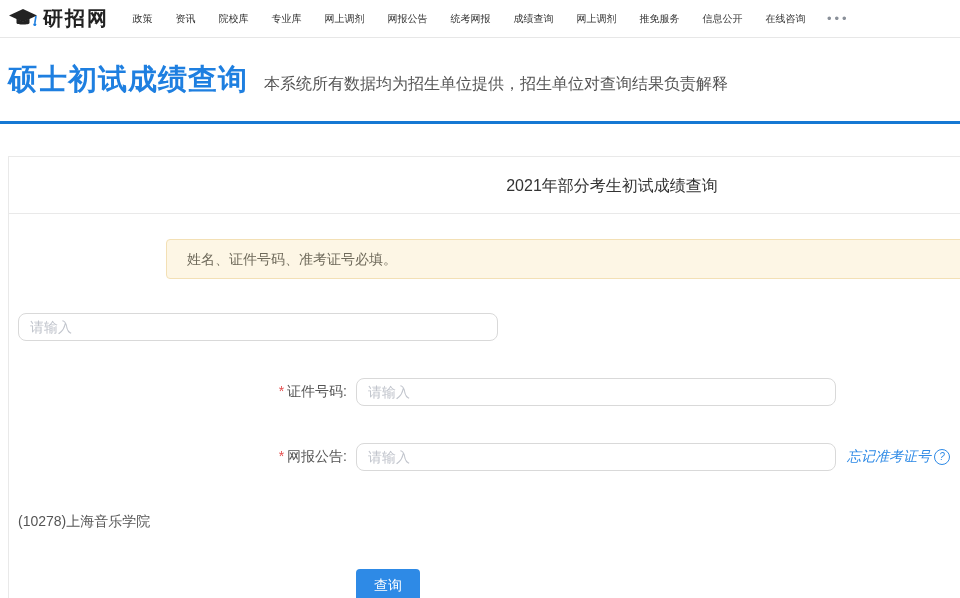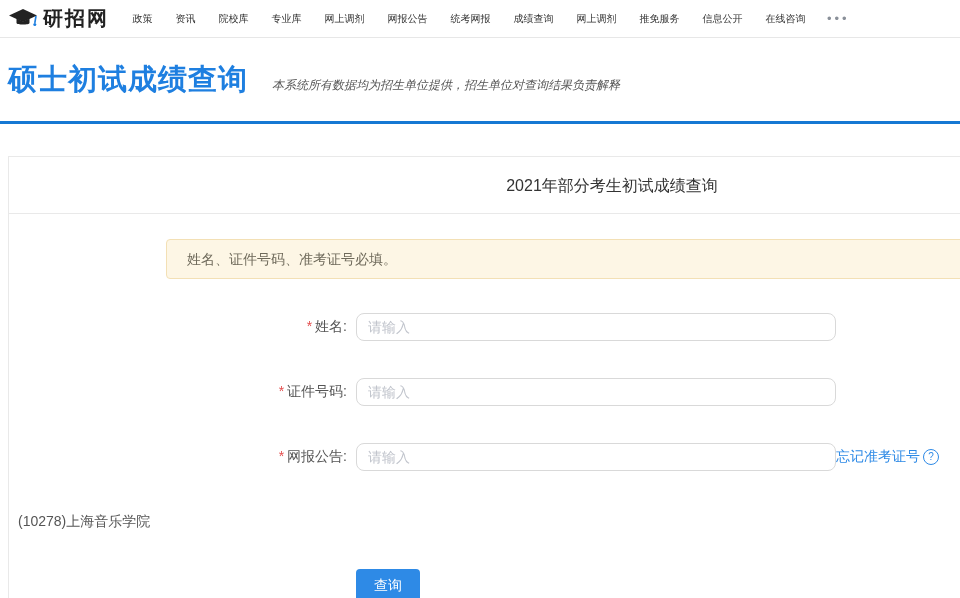--- a/index.html
+++ b/index.html
@@ -10,41 +10,41 @@
   .topbar { height:37px; border-bottom:1px solid #e7e7e7; display:flex; align-items:center; padding-left:8px; }
   .logo { display:flex; align-items:center; gap:5px; cursor:pointer; }
   .logo-text { font-size:20px; font-weight:bold; color:#222; letter-spacing:2px; }
   .mainnav { display:flex; align-items:center; margin-left:12px; }
   .mainnav a { font-size:10px; color:#333; text-decoration:none; padding:0 11.5px; cursor:pointer; white-space:nowrap; }
   .nav-more { color:#8a9099; font-size:13px; letter-spacing:3px; padding:0 10px; cursor:pointer; }
 
   
   .page-head { padding:22px 12px 0 8px; display:flex; align-items:baseline; }
   .page-title { font-size:29px; font-weight:bold; color:#1e7fe0; letter-spacing:1px; }
-  .page-subtitle { margin-left:24px; font-size:12px; color:#555;font-style:italic; }
+  .page-subtitle { margin-left:16px; font-size:16px; color:#555; }
   .blue-line { height:3px; background:#1678d3; margin-top:21px; }
 
   
   .card { margin:32px 0 0 8px; width:1206px; min-height:470px; border:1px solid #e9e9e9; background:#fff; }
   .card-title { padding-top:19px; text-align:center; font-size:16px; font-weight:normal; color:#333; }
   .card-divider { border-bottom:1px solid #e9e9e9; margin-top:16px; }
   .notice { margin:25px 0 0 157px; width:867px; height:38px; line-height:38px;
     background:#fdf6e5; border:1px solid #f3e0b5; border-radius:4px; padding-left:20px;
     font-size:14px; color:#6f6a5b; }
 
   
   .form-row { display:flex; align-items:center; margin-top:33px; min-height:32px; }
   .form-row.first { margin-top:32px; }
   .flabel { width:338px; text-align:right; font-size:14px; color:#555; }
   .req { color:#e34d4d; margin-right:3px; }
   .text-input { box-sizing:border-box; margin-left:9px; width:480px; height:28px;
     border:1px solid #d9d9d9; border-radius:8px; padding:0 11px; font-size:14px; color:#333; outline:none; }
   .text-input::placeholder { color:#c0c4cc; }
-  .forgot { display:flex; align-items:center; font-size:14px; color:#2e8ae6;
-    text-decoration:none; cursor:pointer; white-space:nowrap; }
+  .forgot { margin-left:11px; display:flex; align-items:center; font-size:14px; color:#2e8ae6;
+    text-decoration:none; cursor:pointer; white-space:nowrap;font-style:italic; }
   .q-icon { display:inline-block; width:14px; height:14px; border:1px solid #2e8ae6; border-radius:50%;
     font-size:10px; line-height:14px; text-align:center; margin-left:3px; }
   .static-value { margin-left:9px; font-size:14px; color:#555; }
   .btn-row { margin-top:31px; padding-left:347px; }
   .submit-btn { width:64px; height:34px; background:#2e8ae6; color:#fff; border:none; border-radius:4px;
     font-size:14px; cursor:pointer; }
 </style>
 </head>
 <body>
 
@@ -81,23 +81,20 @@
 </section>
 <div class="blue-line"></div>
 
 <section class="card">
   <div class="card-title">2021年部分考生初试成绩查询</div>
   <div class="card-divider"></div>
 
   <div class="notice">姓名、证件号码、准考证号必填。</div>
 
   <div class="form-row first">
-    <div class="flabel">
-      <span class="req">*</span><span>姓名:</span>
-    </div>
     <input class="text-input" type="text" placeholder="请输入" style="">
   </div>
 
   <div class="form-row">
     <div class="flabel">
       <span class="req">*</span><span>证件号码:</span>
     </div>
     <input class="text-input" type="text" placeholder="请输入" style="">
   </div>
 

